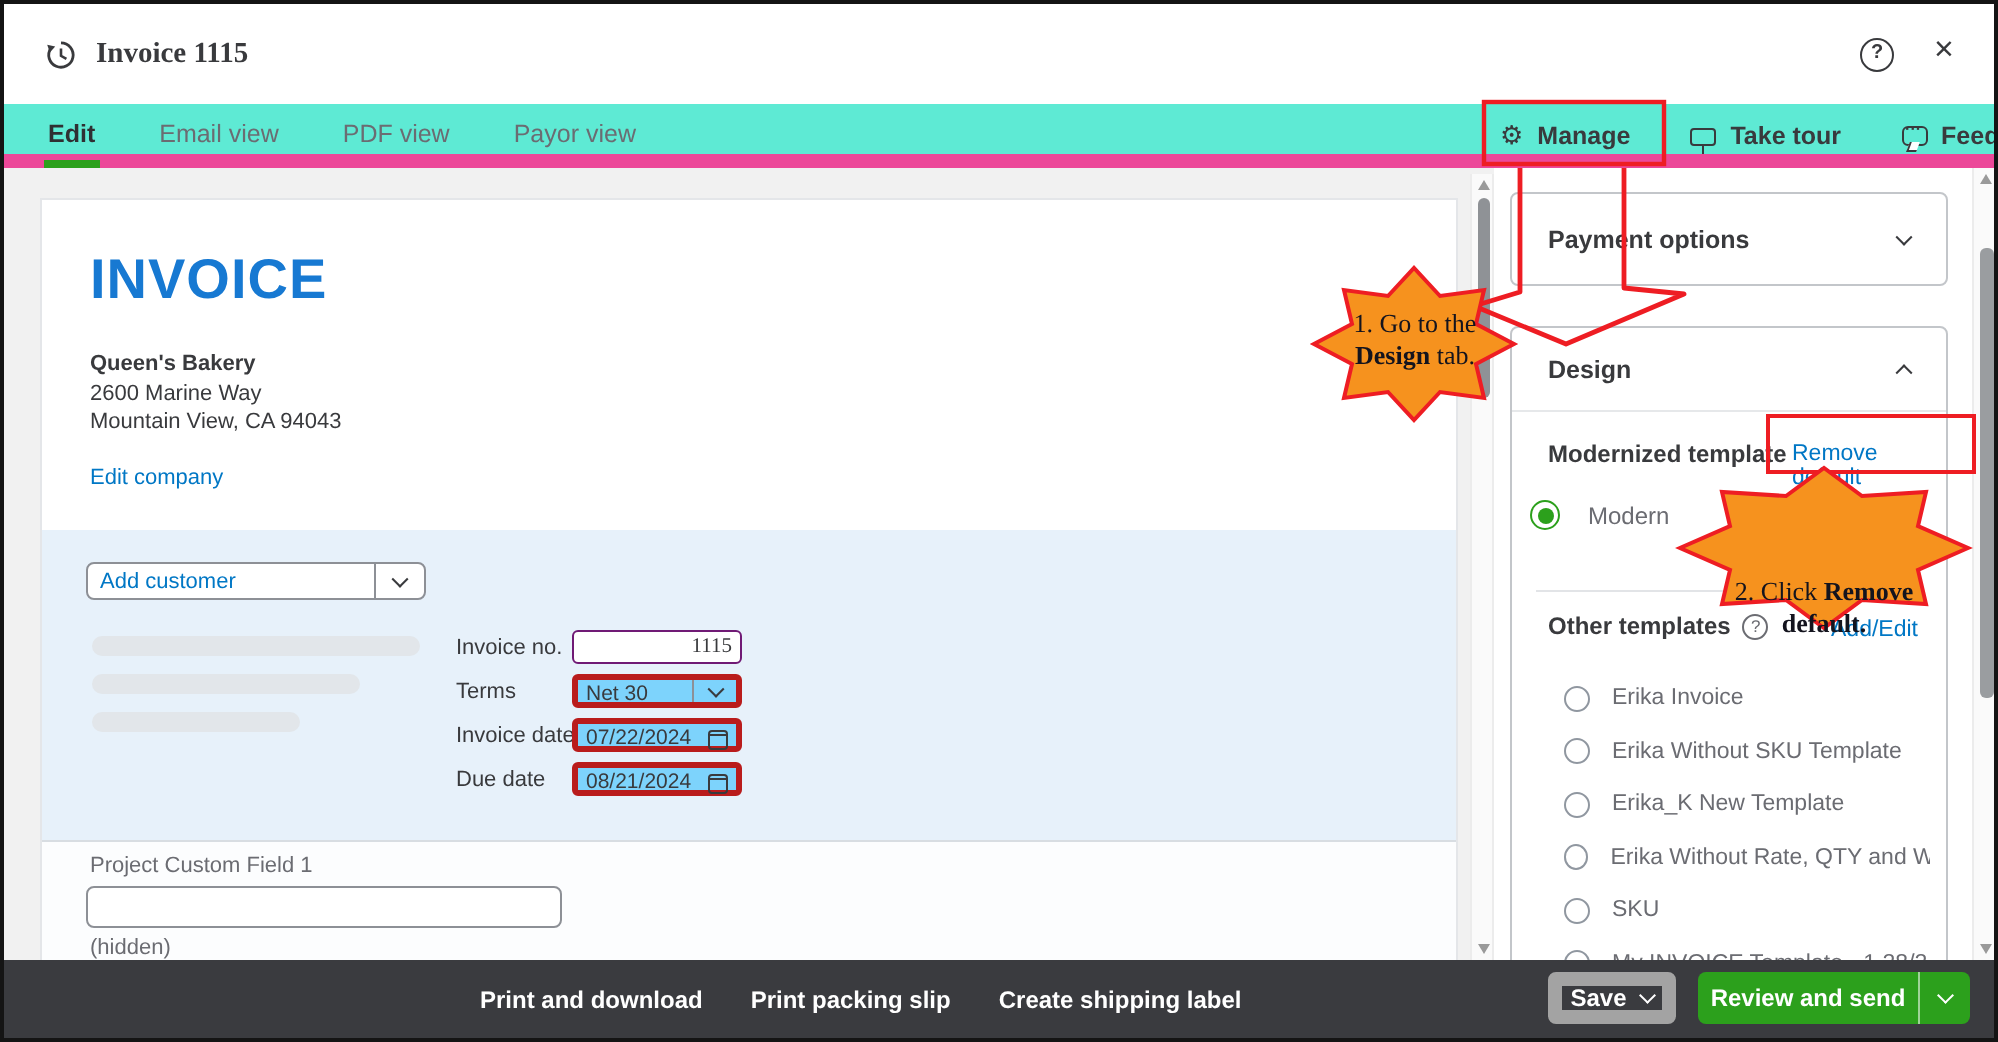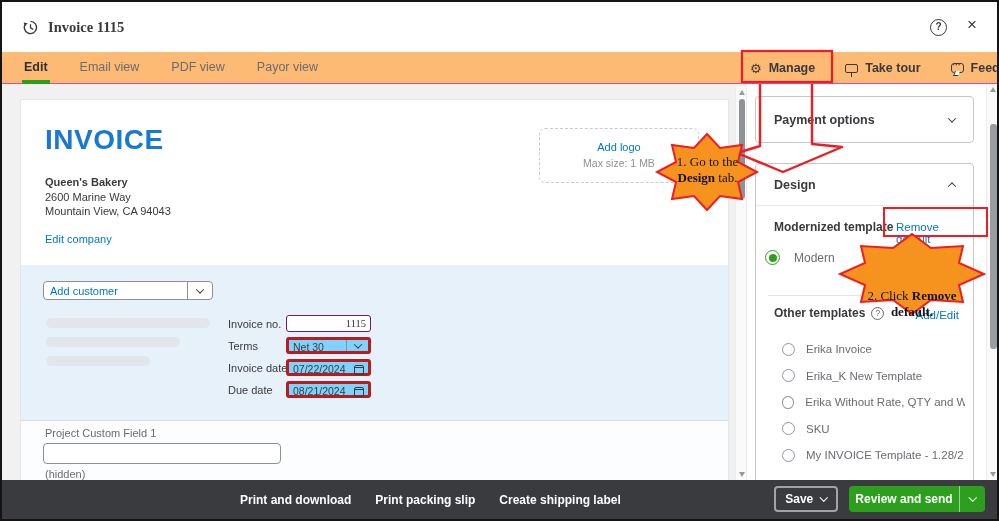--- a/index.html
+++ b/index.html
@@ -8,21 +8,21 @@
   #screen { position:relative; width:999px; height:521px; border:2px solid #141414; background:#fff; overflow:hidden; }
 
   
   .header { position:absolute; left:0; top:0; width:995px; height:50px; background:#fff; }
   .hist-ico { position:absolute; left:20px; top:17px; }
   .page-title { position:absolute; left:46px; top:17px; font-size:14.5px; font-weight:600; color:#393a3d;font-family:Liberation Serif, serif; }
   .help-circ { position:absolute; left:928px; top:17px; width:17px; height:17px; border:1.5px solid #393a3d; border-radius:50%; font-size:10px; font-weight:700; text-align:center; line-height:14px; cursor:pointer; }
   .close-x { position:absolute; left:965px; top:13px; font-size:17px; color:#393a3d; cursor:pointer; }
 
   
-  .tabrow { position:absolute; left:0; top:50px; width:995px; height:32px; background:#fdba74; border-bottom:1px solid #ec4899; }
+  .tabrow { position:absolute; left:0; top:50px; width:995px; height:32px; background:#5eead4; border-bottom:7px solid #ec4899; }
   .tabs { position:absolute; left:20px; top:0; height:32px; display:flex; gap:28px; }
   .tab { font-size:12.5px; color:#6b6c72; padding:8px 2px 0 2px; height:32px; cursor:pointer; }
   .tab.active { color:#2f3033; font-weight:600; border-bottom:4px solid #2ca01c; }
   .tab-actions { position:absolute; right:250px; top:0; height:32px; display:flex; gap:30px; align-items:center; left:748px; }
   .taction { display:flex; align-items:center; gap:7px; font-size:12.5px; font-weight:600; color:#393a3d; cursor:pointer; white-space:nowrap; }
   .gear { font-family:"DejaVu Sans", sans-serif; font-size:13px; }
   .tour-ico { position:relative; width:13px; height:9px; border:1.4px solid #393a3d; border-radius:2px; }
   .tour-ico::after { content:''; position:absolute; left:4.5px; top:8px; width:1.6px; height:4px; background:#393a3d; }
   .bubble-ico { position:relative; width:13px; height:10px; border:1.4px solid #393a3d; border-radius:3px; }
   .bubble-ico::after { content:''; position:absolute; left:2px; bottom:-4px; width:4px; height:4px; background:#fff; border-left:1.4px solid #393a3d; border-bottom:1.4px solid #393a3d; transform:skewX(-20deg); }
@@ -94,21 +94,21 @@
   .tpl-row .rlabel { font-size:11.5px; color:#6b6c72; white-space:nowrap; overflow:hidden; }
 
   
   .sb-right { position:absolute; left:984px; top:0; width:12px; height:396px; background:#fafafa; border-left:1px solid #ececec; }
   .sb-right .thumb { position:absolute; left:2.5px; top:40px; width:7px; height:225px; background:#9a9da0; border-radius:3px; }
 
   
   .footer { position:absolute; left:0; top:478px; width:995px; height:39px; background:#3a3b3f; z-index:40; display:flex; align-items:center; }
   .flinks { position:absolute; left:238px; display:flex; gap:24px; }
   .flink { color:#fff; font-size:12px; font-weight:700; cursor:pointer; white-space:nowrap; }
-  .save-btn { position:absolute; left:772px; top:6px; width:64px; height:26px; border:2px solid #a3a3a3; border-radius:4px; background:transparent; color:#fff; font-size:12px; font-weight:700; display:flex; align-items:center; justify-content:center; gap:8px; cursor:pointer; }
+  .save-btn { position:absolute; left:772px; top:6px; width:64px; height:26px; border:7px solid #a3a3a3; border-radius:4px; background:transparent; color:#fff; font-size:12px; font-weight:700; display:flex; align-items:center; justify-content:center; gap:8px; cursor:pointer; }
   .save-btn .chev, .rs-btn .chev { border-color:#fff; width:5.5px; height:5.5px; }
   .rs-btn { position:absolute; left:847px; top:6px; width:136px; height:26px; background:#2ca01c; border-radius:4px; color:#fff; font-size:12px; font-weight:700; display:flex; align-items:center; cursor:pointer; }
   .rs-btn .lbl { flex:1; text-align:center; }
   .rs-btn .seg { width:26px; height:100%; border-left:1px solid rgba(255,255,255,.55); display:flex; align-items:center; justify-content:center; }
 
   
   .ann { position:absolute; left:0; top:0; width:999px; height:521px; z-index:60; pointer-events:none; }
   .callout-txt { position:absolute; z-index:61; font-family:"Liberation Serif", serif; font-size:13px; color:#14141e; text-align:center; line-height:16px; pointer-events:none; }
 </style>
 </head>
@@ -154,24 +154,20 @@
 
   <div class="content">
 
     <div class="card">
       <div class="inv-title">INVOICE</div>
       <div class="co-name">Queen's Bakery</div>
       <div class="co-a1">2600 Marine Way</div>
       <div class="co-a2">Mountain View, CA 94043</div>
       <div class="edit-co link">Edit company</div>
 
-      <div class="logo-box">
-        <div class="add link">Add logo</div>
-        <div class="hint">Max size: 1 MB</div>
-      </div>
 
       <div class="bluezone">
         <div class="combo">
           <span class="val">Add customer</span>
           <span class="dd">
               <span class="chev"></span>
             </span>
         </div>
 
         <div class="skel" style="left:25px; top:53px; width:164px;"></div>
@@ -243,20 +239,24 @@
         <div class="ot-row">
           <span class="ot-title">Other templates</span>
           <span class="q-circ">?</span>
         </div>
         <span class="addedit link">Add/Edit</span>
 
         <div class="tpl-list">
           <div class="tpl-row">
             <span class="radio"></span>
             <span class="rlabel">Erika Invoice</span>
+          </div>
+          <div class="tpl-row">
+            <span class="radio"></span>
+            <span class="rlabel">Erika Without SKU Template</span>
           </div>
           <div class="tpl-row">
             <span class="radio"></span>
             <span class="rlabel">Erika_K New Template</span>
           </div>
           <div class="tpl-row">
             <span class="radio"></span>
             <span class="rlabel">Erika Without Rate, QTY and W...</span>
           </div>
           <div class="tpl-row">

